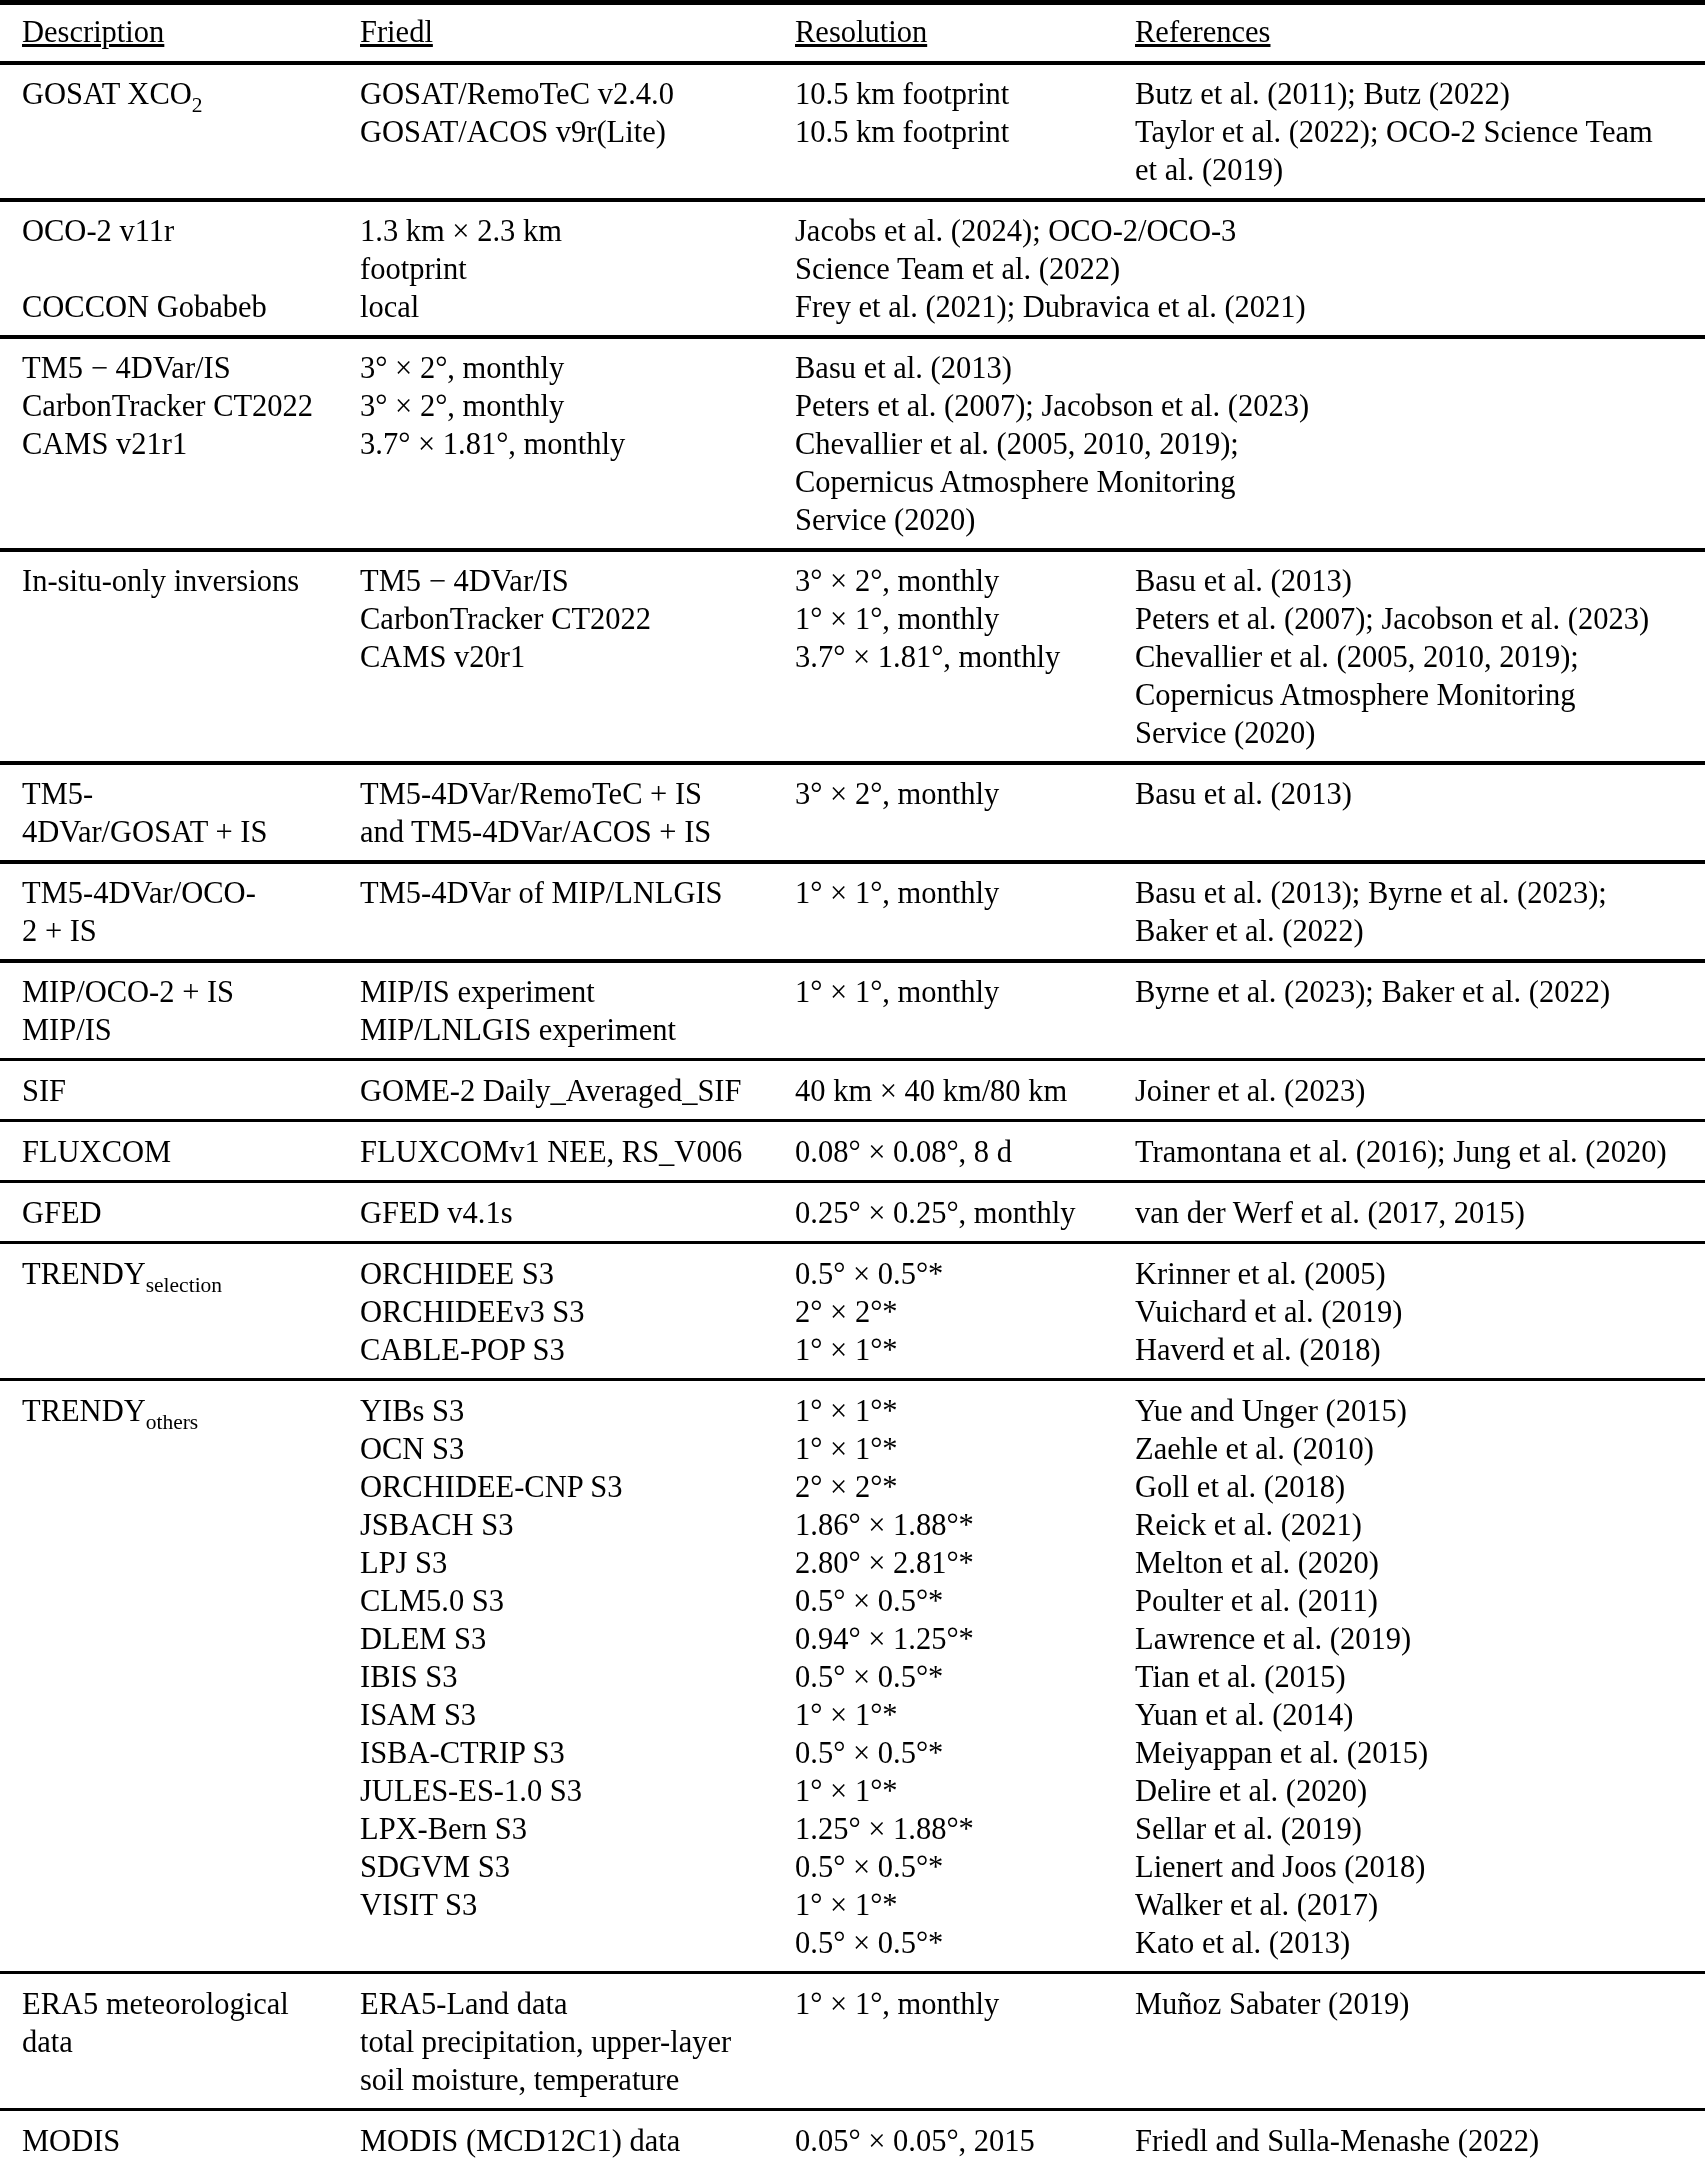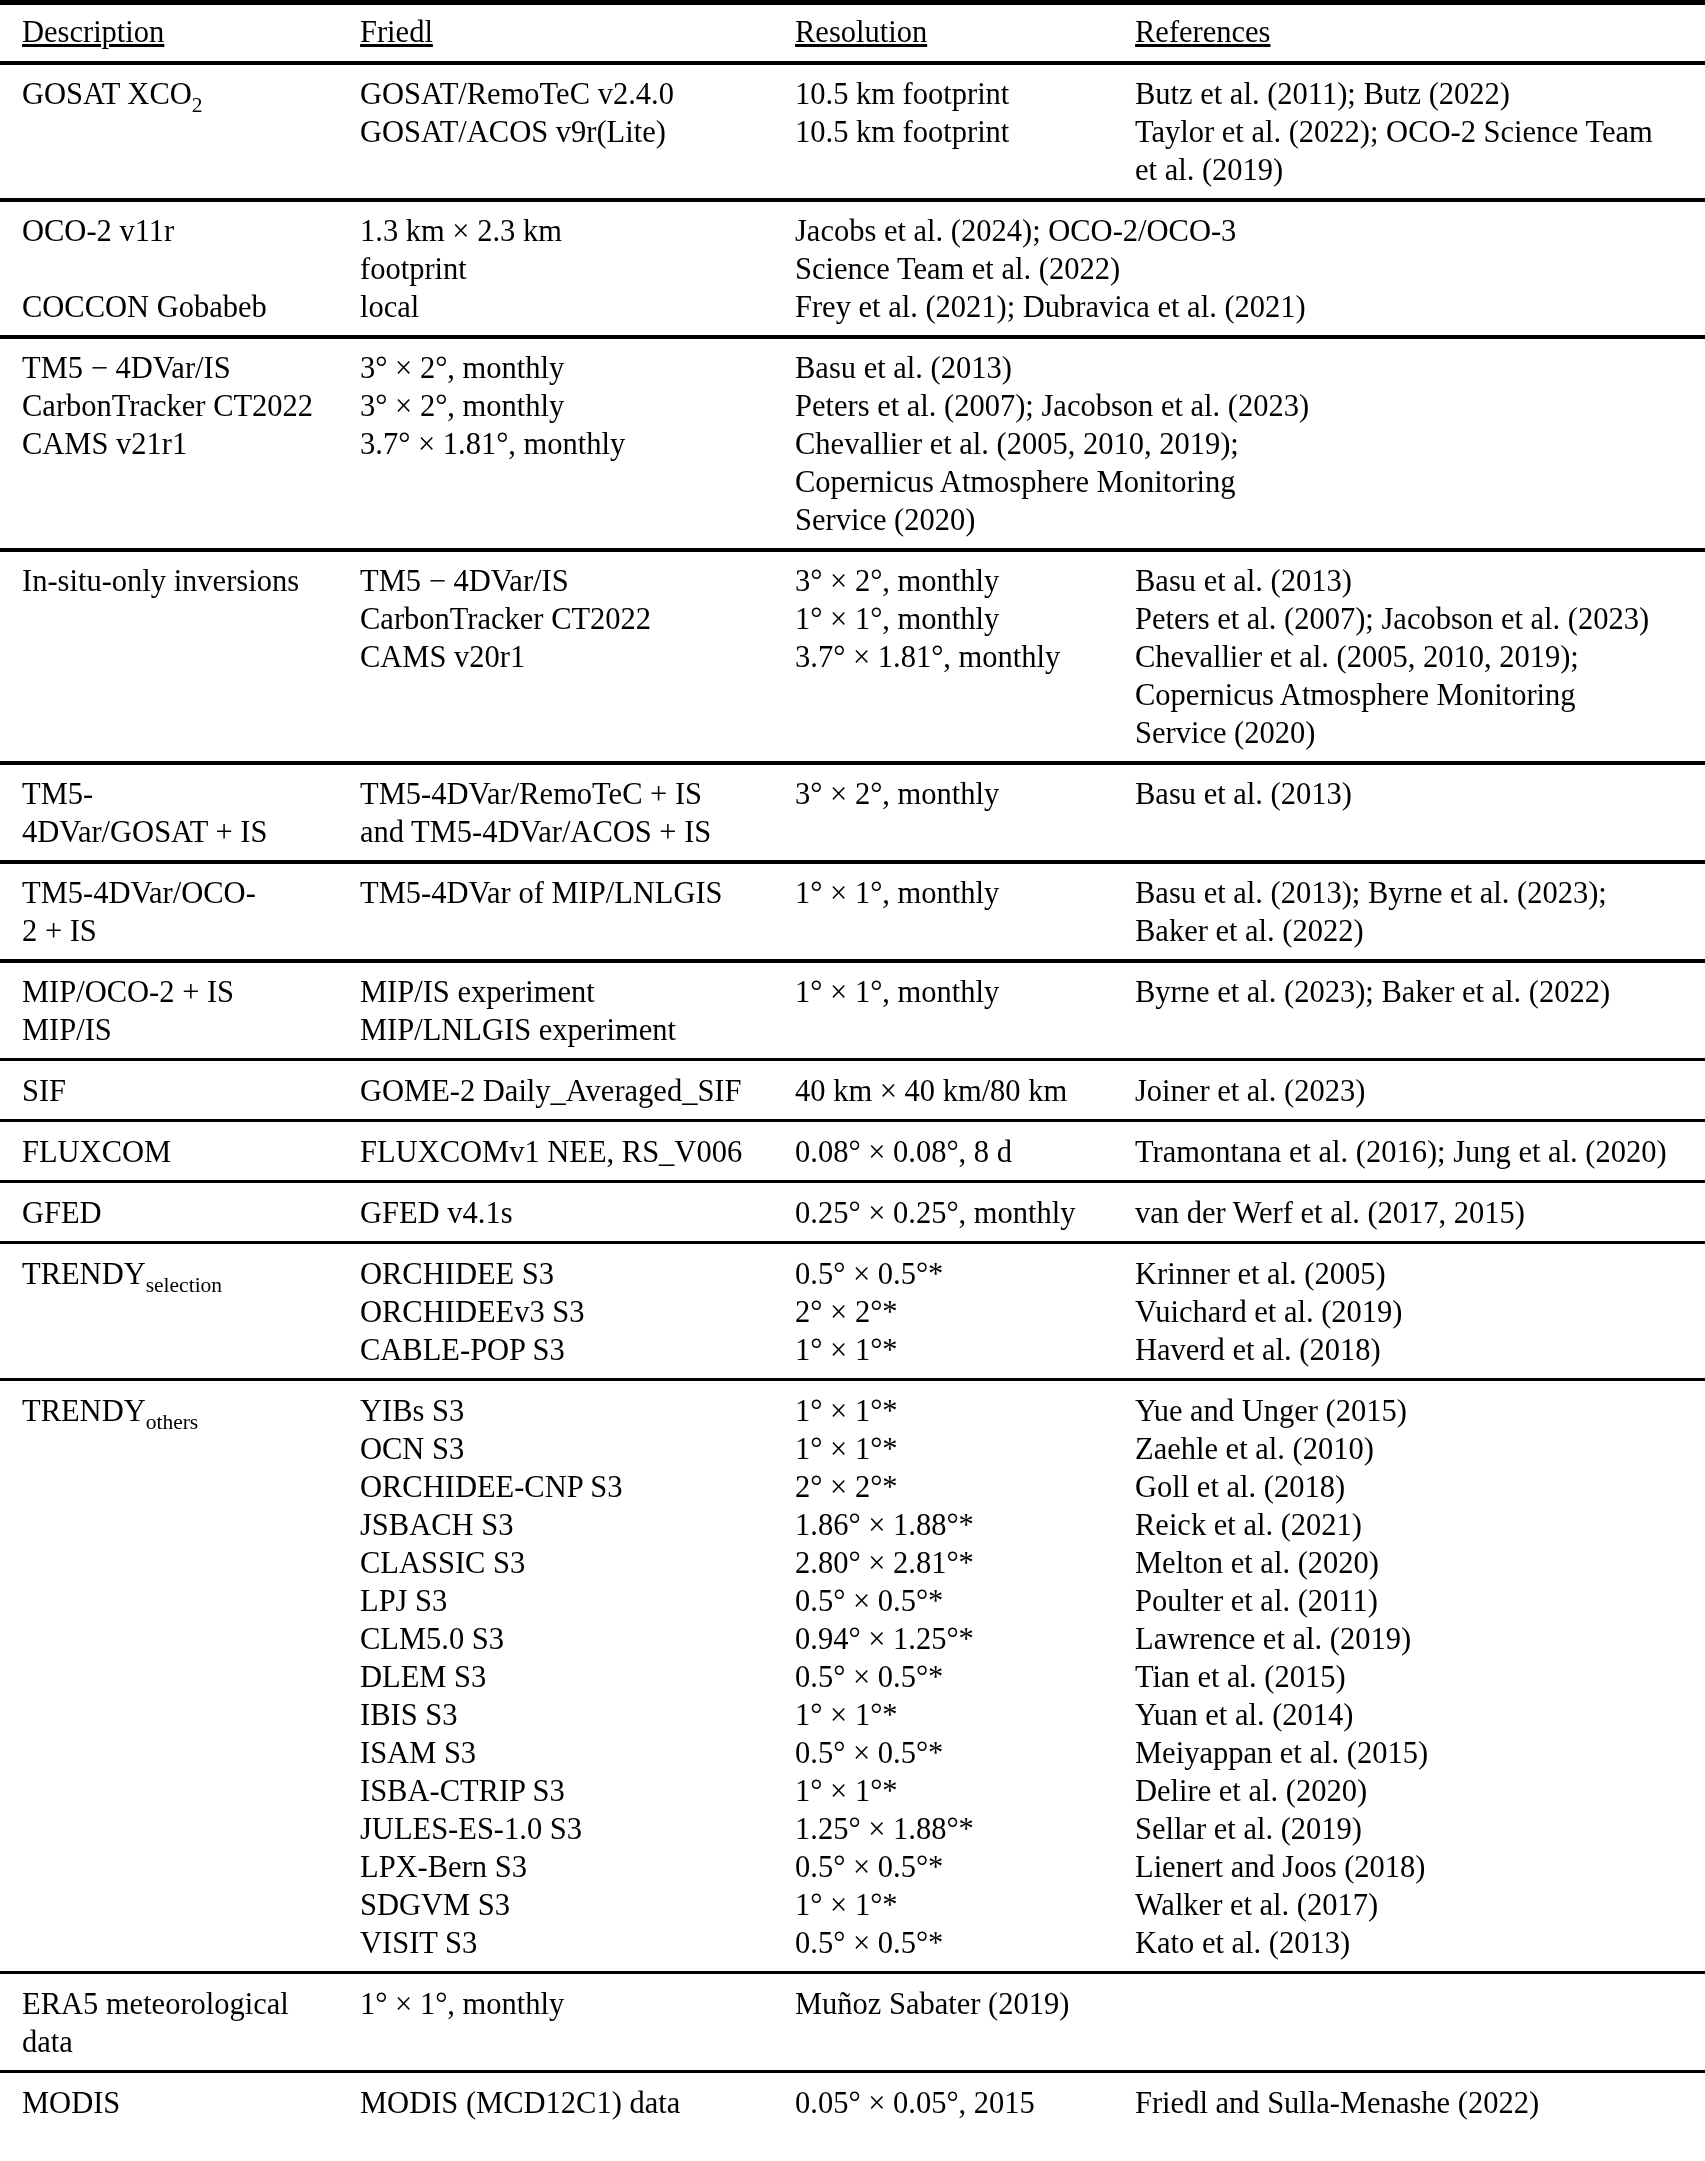--- a/index.html
+++ b/index.html
@@ -265,21 +265,20 @@
       <div class="rule thin"></div>
       <div class="trow">
         <div class="cell">
           <div class="line">TRENDY<span class="subsc">others</span></div>
         </div>
         <div class="cell">
           <div class="line">YIBs S3</div>
           <div class="line">OCN S3</div>
           <div class="line">ORCHIDEE-CNP S3</div>
           <div class="line">JSBACH S3</div>
-          <div class="line">CLASSIC S3</div>
           <div class="line">LPJ S3</div>
           <div class="line">CLM5.0 S3</div>
           <div class="line">DLEM S3</div>
           <div class="line">IBIS S3</div>
           <div class="line">ISAM S3</div>
           <div class="line">ISBA-CTRIP S3</div>
           <div class="line">JULES-ES-1.0 S3</div>
           <div class="line">LPX-Bern S3</div>
           <div class="line">SDGVM S3</div>
           <div class="line">VISIT S3</div>
@@ -319,20 +318,25 @@
           <div class="line">Kato et al. (2013)</div>
         </div>
       </div>
       <div class="rule thin"></div>
       <div class="trow">
         <div class="cell">
           <div class="line">ERA5 meteorological</div>
           <div class="line">data</div>
         </div>
         <div class="cell">
+          <div class="line">ERA5-Land data</div>
+          <div class="line">total precipitation, upper-layer</div>
+          <div class="line">soil moisture, temperature</div>
+        </div>
+        <div class="cell">
           <div class="line">1° × 1°, monthly</div>
         </div>
         <div class="cell">
           <div class="line">Muñoz Sabater (2019)</div>
         </div>
       </div>
       <div class="rule thin"></div>
       <div class="trow">
         <div class="cell">
           <div class="line">MODIS</div>

